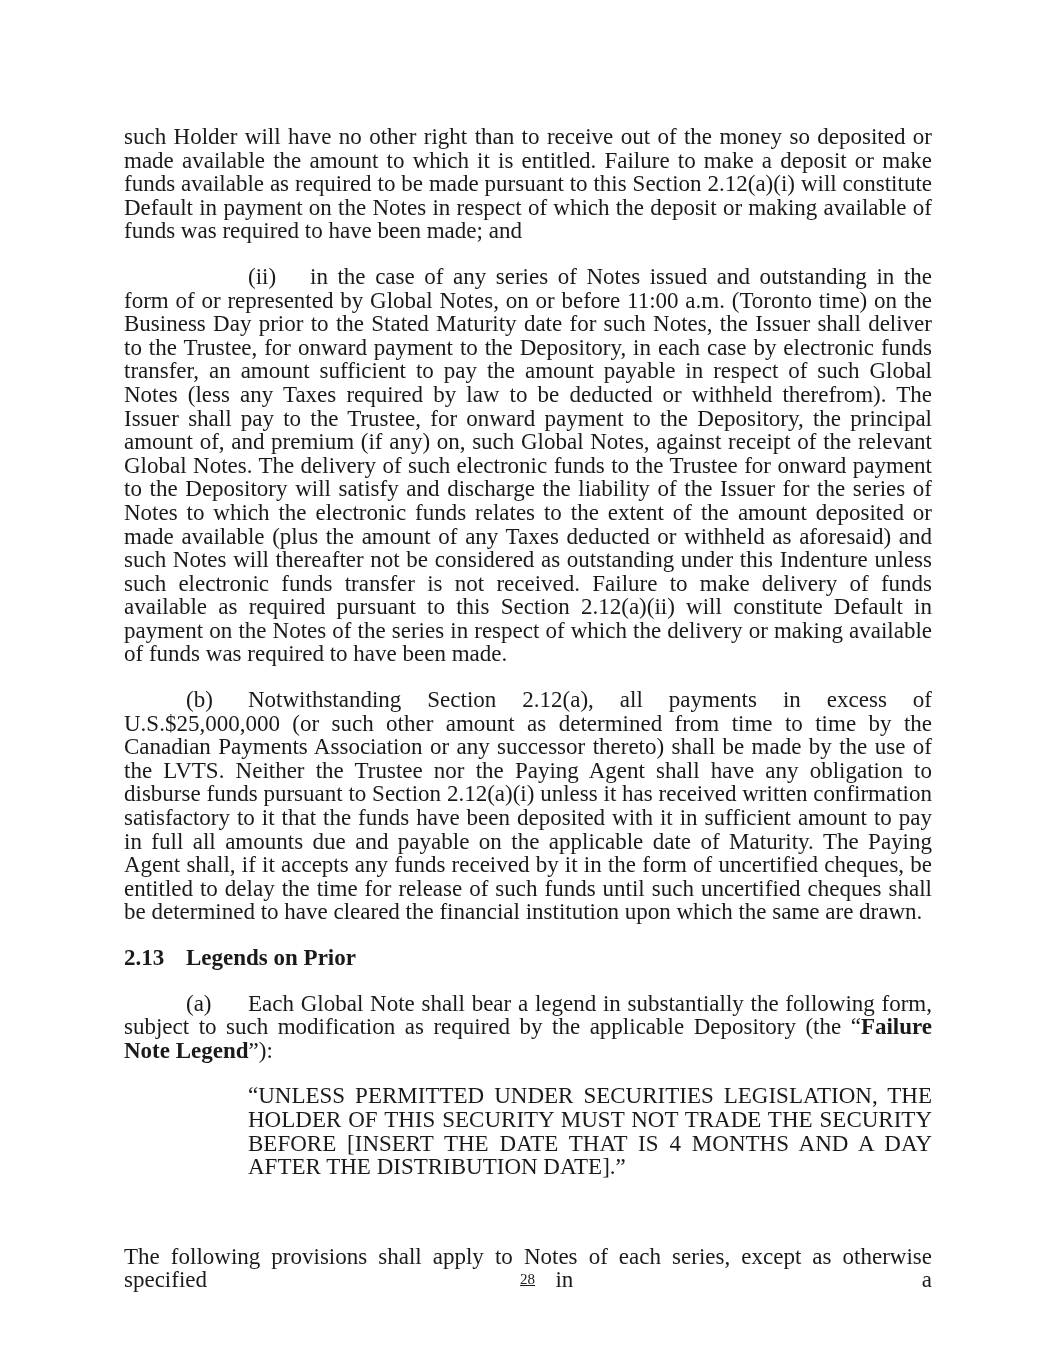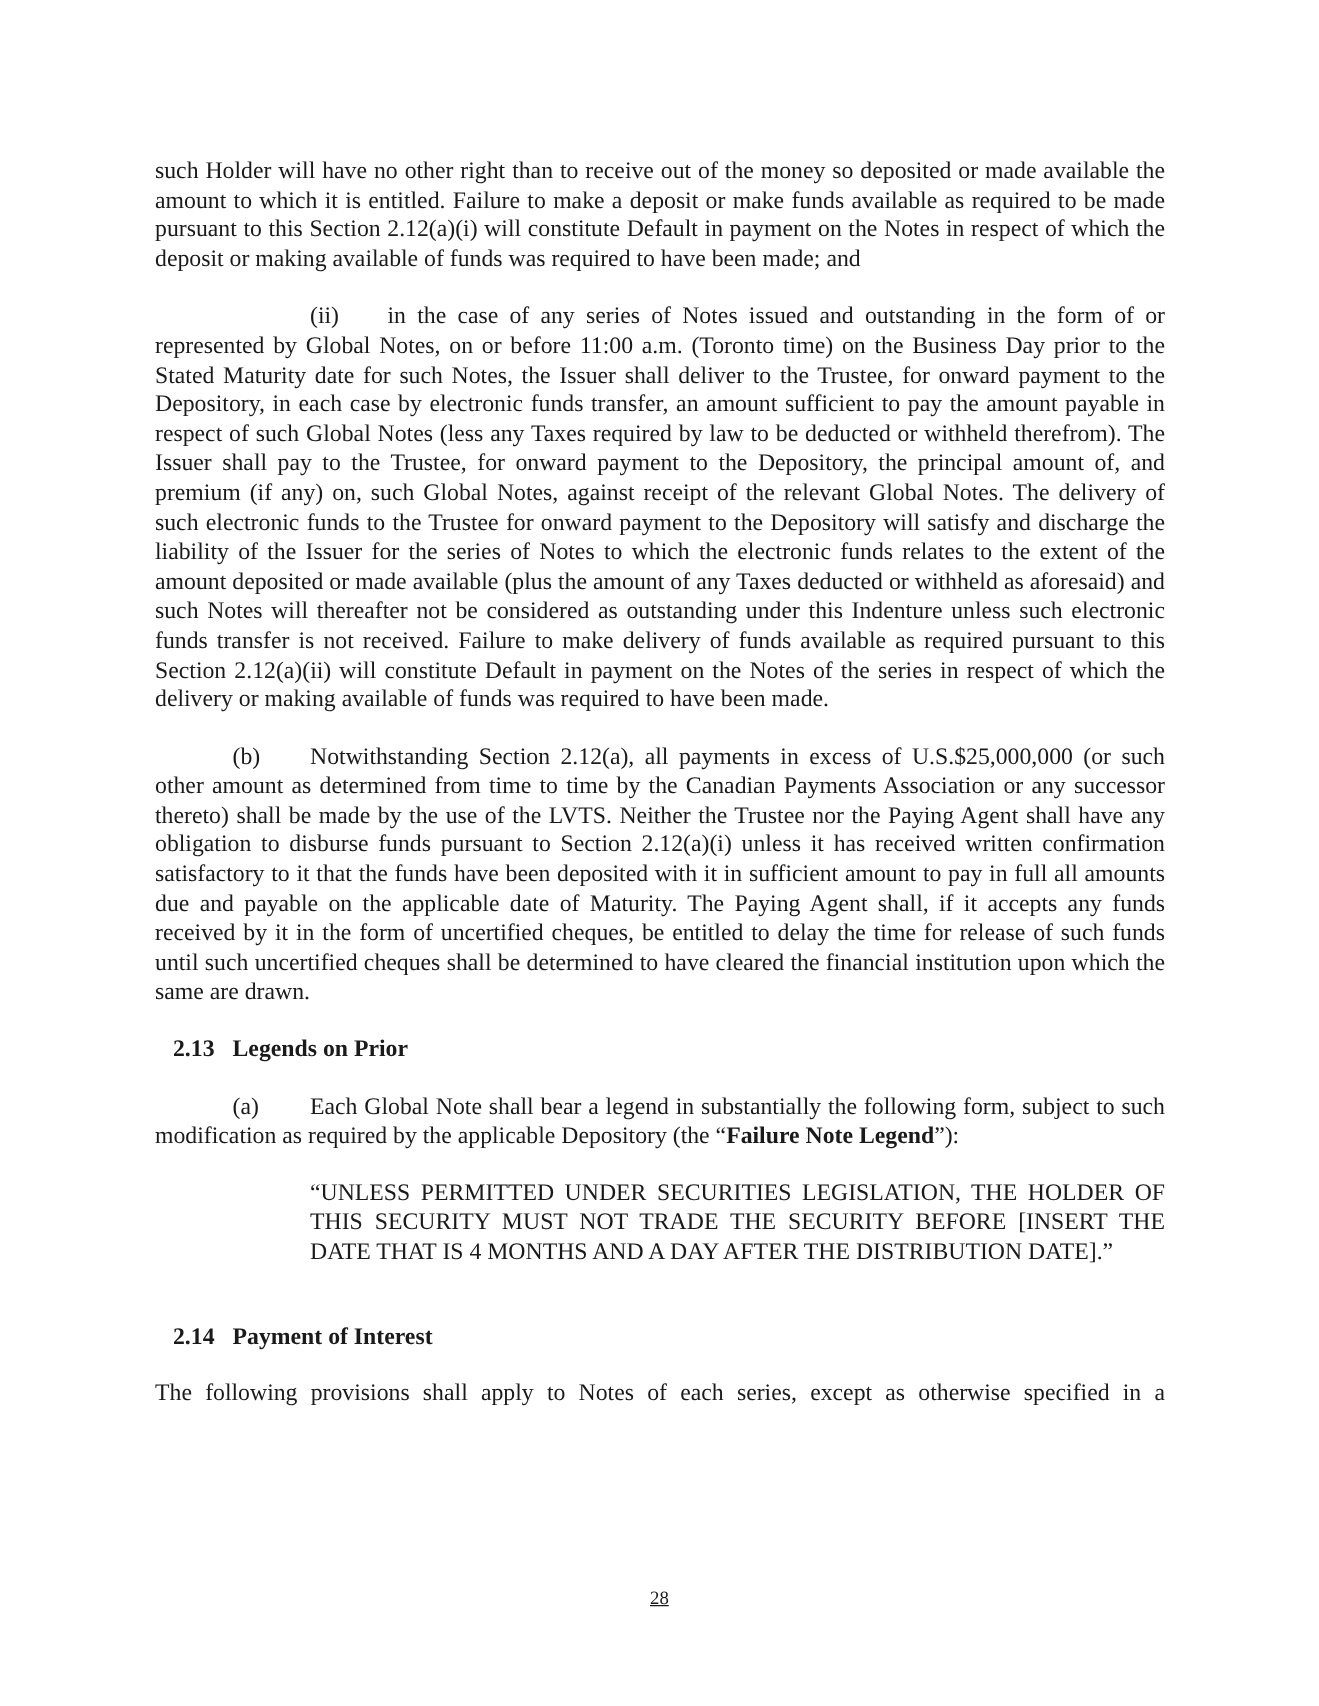--- a/index.html
+++ b/index.html
@@ -13,21 +13,21 @@
       position: relative;
       overflow: hidden;
       font-family: "Liberation Serif", "DejaVu Serif", serif;
       color: #1a1a1a;
     }
     .page {
       position: absolute;
       left: 124px;
       top: 125px;
       width: 808px;
-      font-size: 19px;
+      font-size: 23px;
       line-height: 23.6px;
     }
     .para {
       margin: 0;
       text-align: justify;
       text-align-last: left;
     }
     .gap {
       height: 22px;
     }
@@ -47,21 +47,20 @@
       display: inline-block;
       width: 62px;
     }
     .heading {
       margin: 0;
       font-weight: bold;
     }
     .heading .num {
       display: inline-block;
       width: 62px;
-      text-align: center;
     }
     .legend-quote {
       margin: 0 0 0 124px;
       text-align: justify;
       text-align-last: left;
     }
     .bold {
       font-weight: bold;
     }
     .page-number {
@@ -100,21 +99,20 @@
 
   <div class="gap"></div>
 
   <p class="legend-quote">“UNLESS PERMITTED UNDER SECURITIES LEGISLATION, THE HOLDER OF THIS SECURITY MUST NOT TRADE THE SECURITY BEFORE [INSERT THE DATE THAT IS 4 MONTHS AND A DAY AFTER THE DISTRIBUTION DATE].”</p>
 
   <div class="gap"></div>
 
 
   <div class="gap"></div>
 
-  <p class="heading"><span class="num">2.14</span><span>Payment of Interest</span></p>
 
   <div class="gap"></div>
 
   <p class="para" style="text-align-last: justify;">The following provisions shall apply to Notes of each series, except as otherwise specified in a</p>
 
 </div>
 
 <div class="page-number">28</div>
 
 </body></html>

